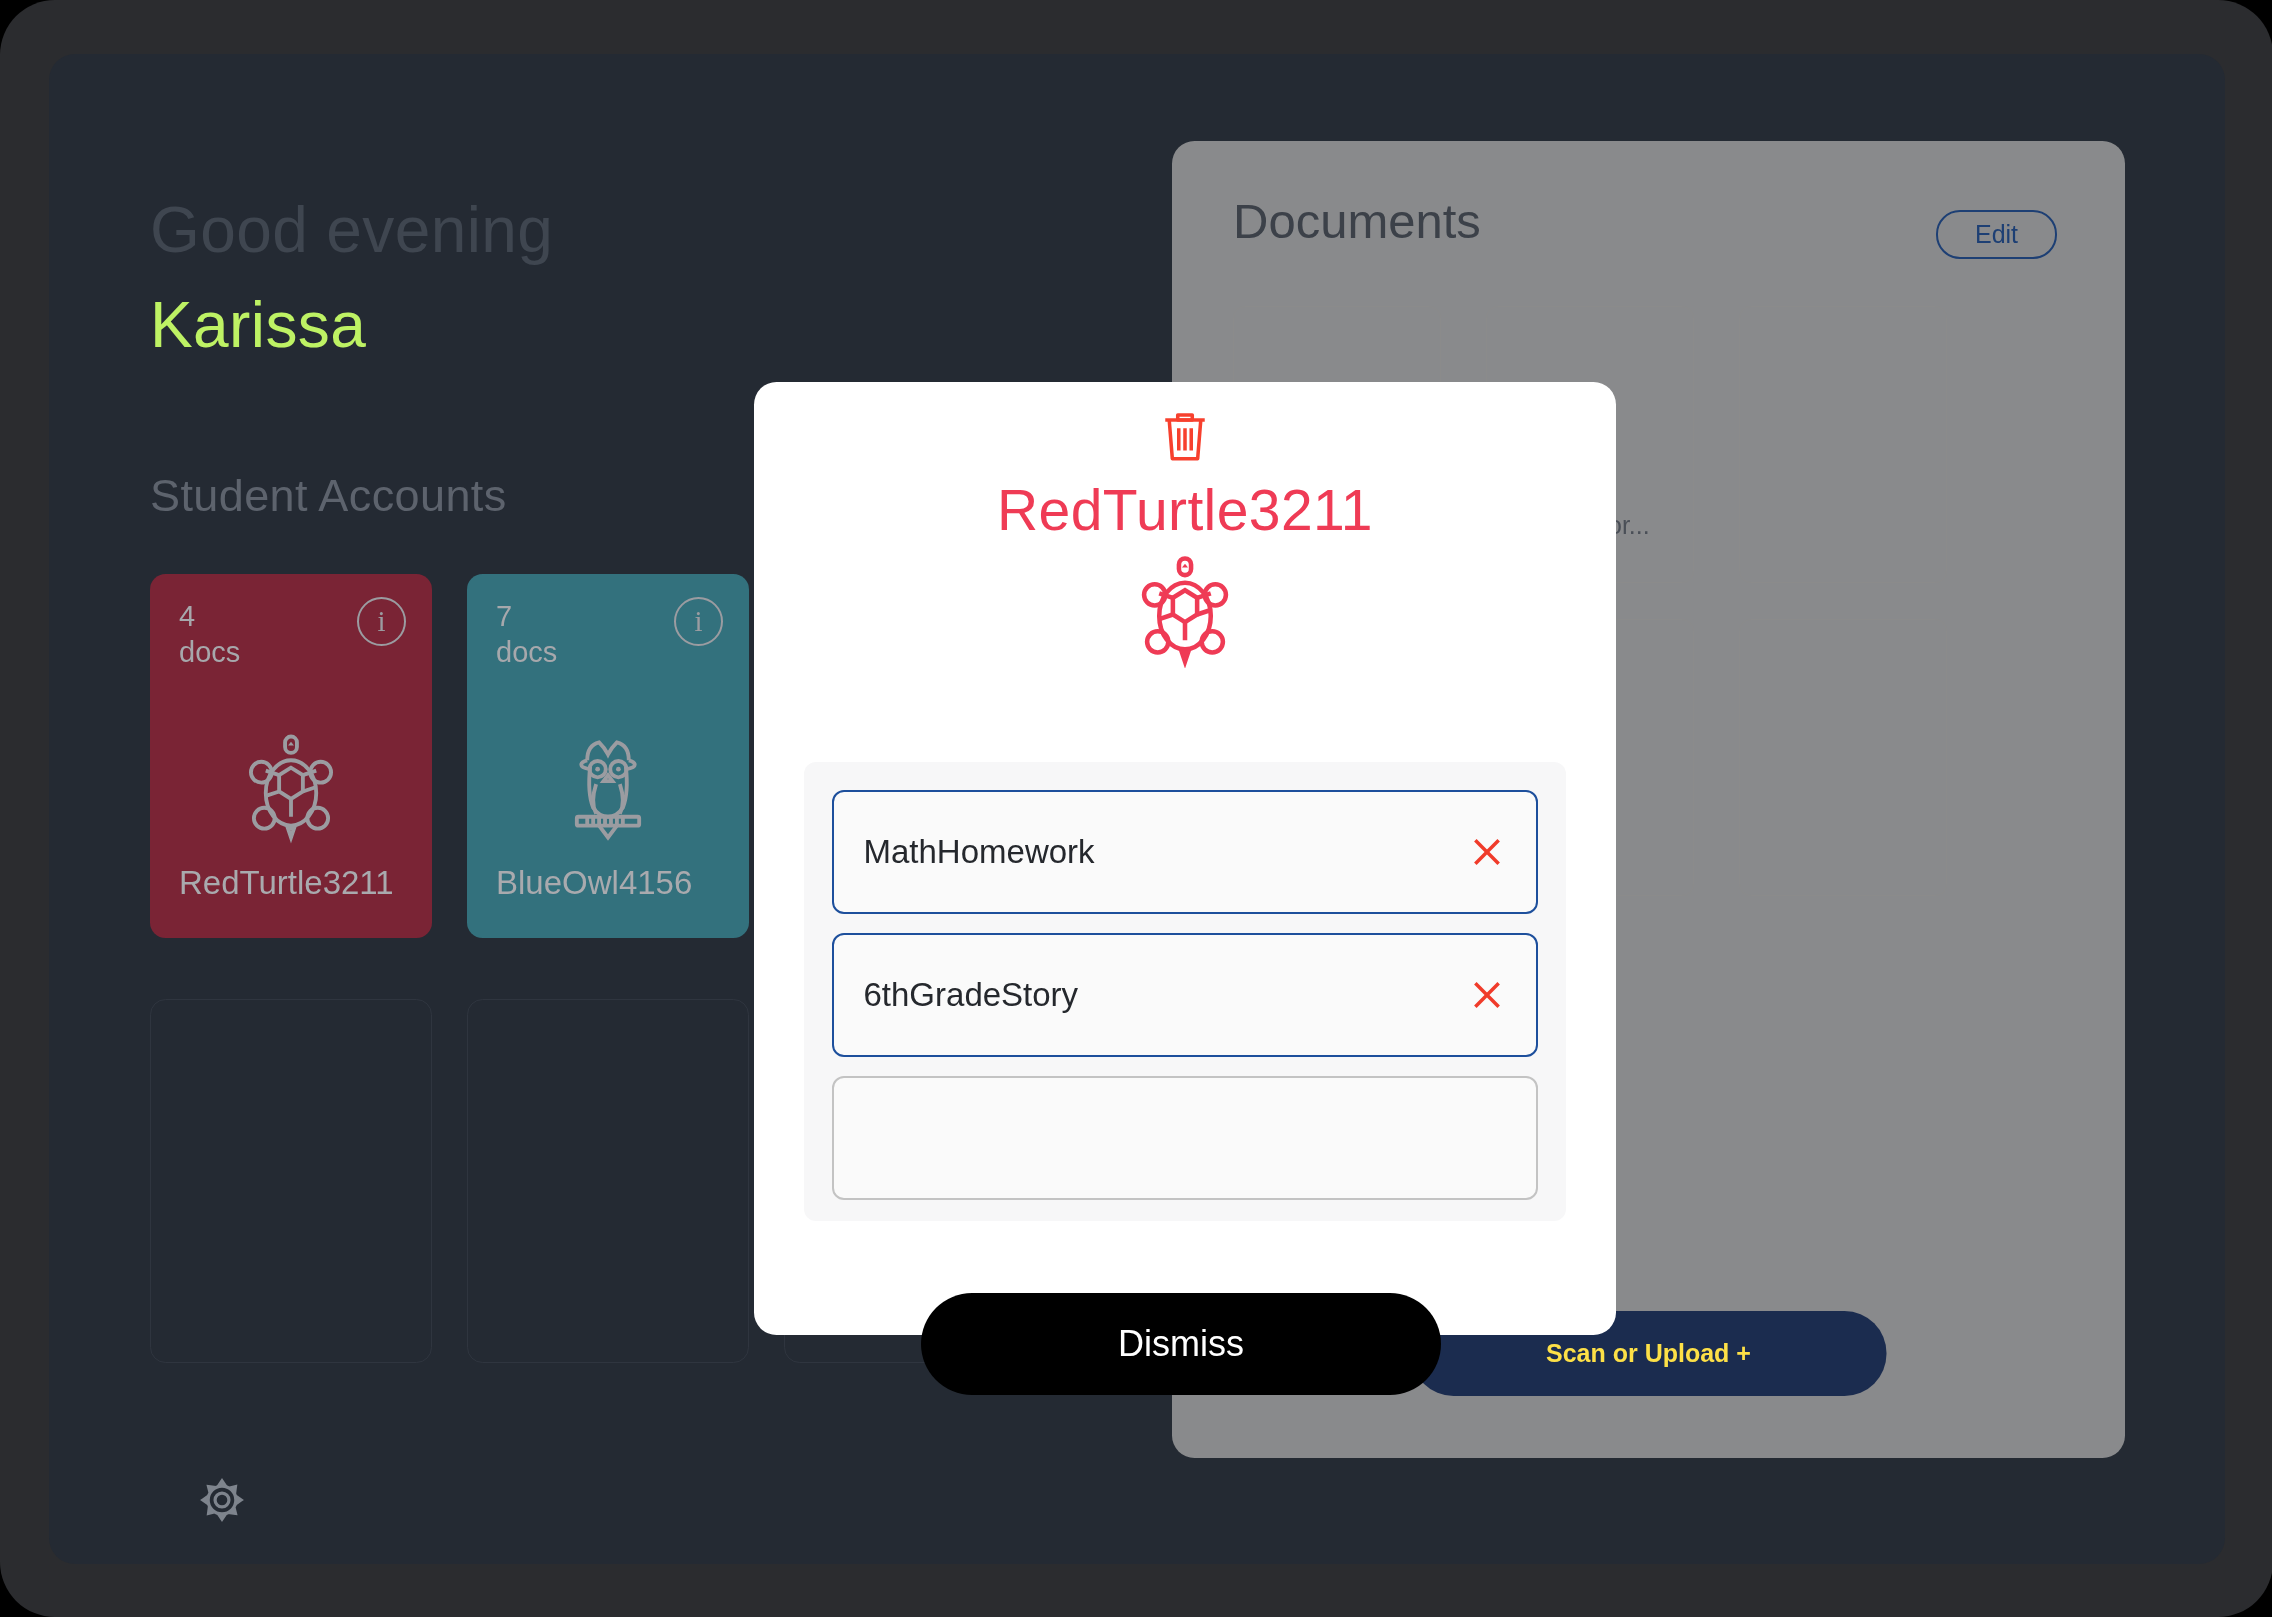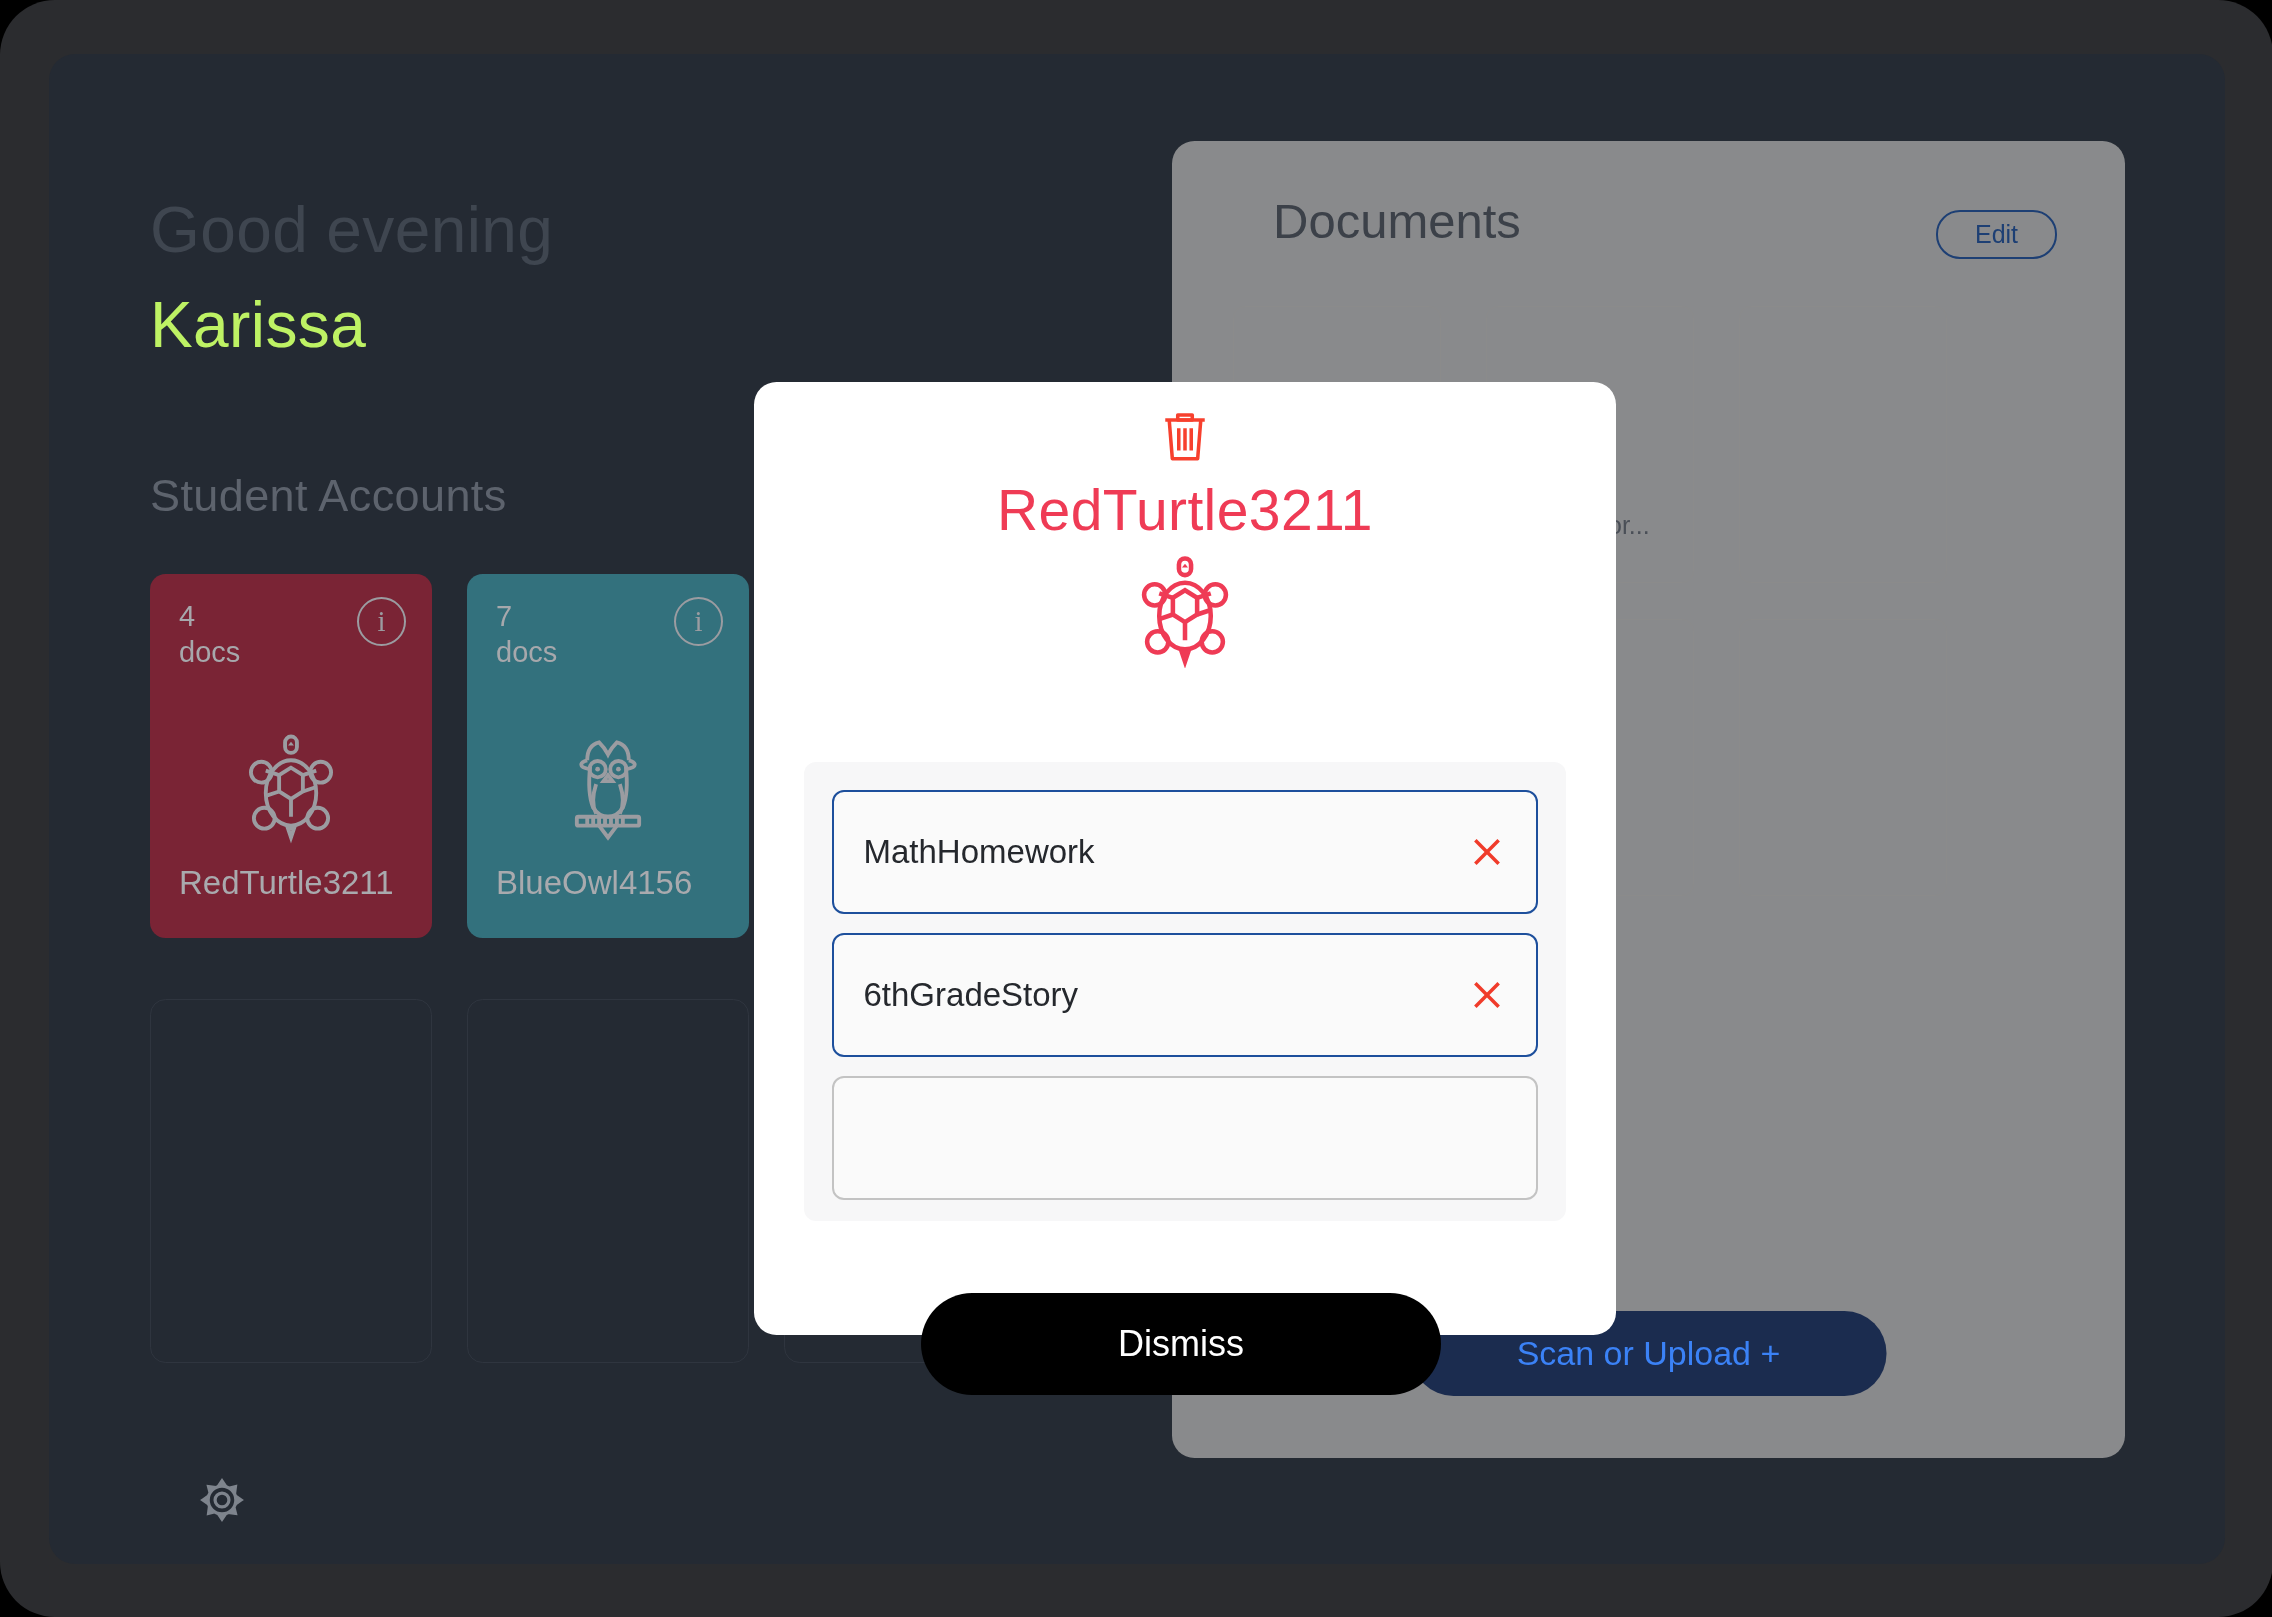--- a/index.html
+++ b/index.html
@@ -105,21 +105,21 @@
     position: absolute;
     left: 1123px; top: 87px;
     width: 953px; height: 1317px;
     background: rgba(162,162,162,0.80);
     border-radius: 22.5px;
     overflow: hidden;
   }
   #documents-title {
     position: absolute; left: 61px; top: 52px;
     font-size: 49px; font-weight: 300;
-    color: #3c4149; white-space: nowrap; margin-left: 40px;
+    color: #3c4149; white-space: nowrap;
   }
   #edit-button {
     position: absolute; right: 68px; top: 69px;
     width: 121px; height: 49px;
     border: 2.6px solid #1d3f74;
     border-radius: 24px;
     display: flex; align-items: center; justify-content: center;
     font-size: 25px; color: #1d3f74;
   }
   #doc-grid {
@@ -139,22 +139,22 @@
     font-size: 25px; font-weight: 300;
     color: #4a4f57; white-space: nowrap;
   }
   #scan-upload-button {
     position: absolute; left: 50%; bottom: 62px;
     transform: translateX(-50%);
     width: 475px; height: 85px;
     background: #1b2c4f;
     border-radius: 42px;
     display: flex; align-items: center; justify-content: center;
-    font-size: 34px; font-weight: 400;
-    color: #3b82f6; white-space: nowrap;
+    font-size: 25px; font-weight: 700;
+    color: #fde047; white-space: nowrap;
   }
 
   
   #modal-card {
     position: absolute;
     left: 705px; top: 328px;
     width: 862px; height: 953px;
     background: #ffffff;
     border-radius: 22.5px;
   }

